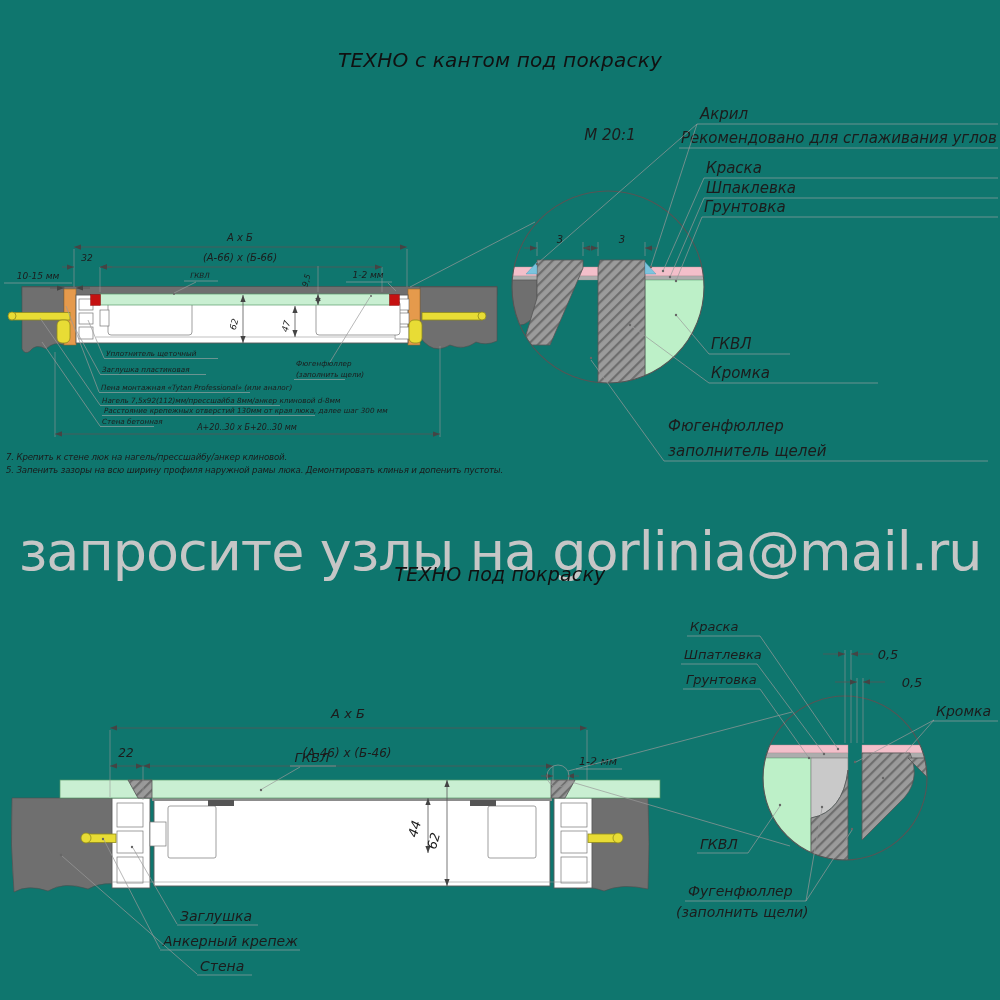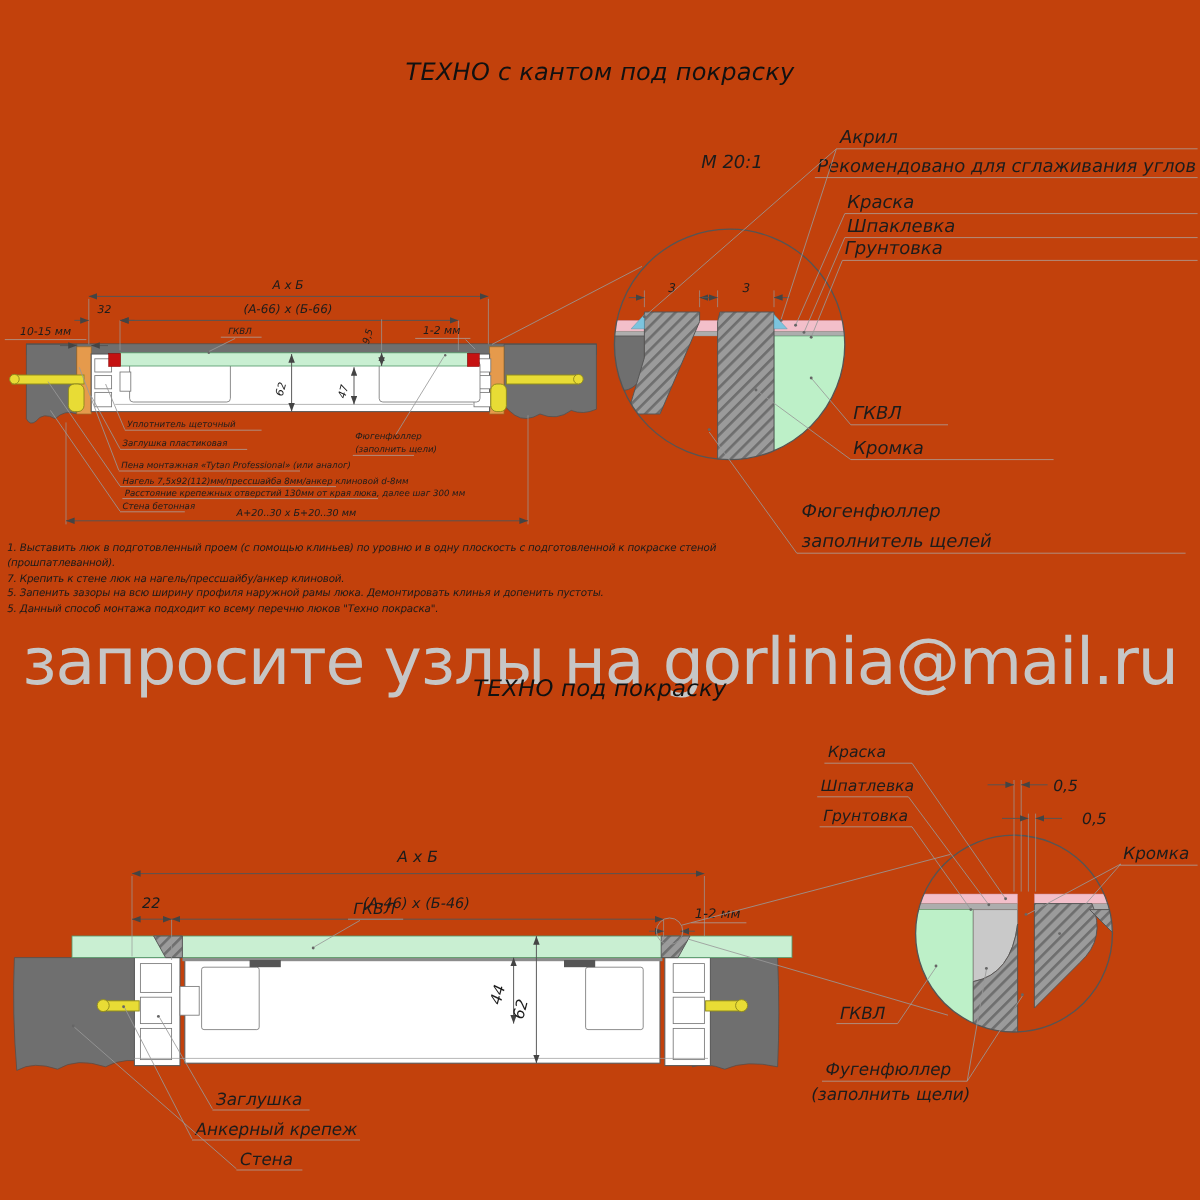--- a/index.html
+++ b/index.html
@@ -1,16 +1,16 @@
 <!DOCTYPE html>
 <html><head>
 <meta charset="utf-8">
 <style>
   html,body{margin:0;padding:0;background:#fff;}
-  #stage{position:relative;width:1000px;height:1000px;background:#c2410c;overflow:hidden;
+  #stage{position:relative;width:1000px;height:1000px;background:#0f766e;overflow:hidden;
          font-family:"DejaVu Sans",sans-serif;}
   .title{position:absolute;width:100%;text-align:center;font-style:italic;
          font-size:20px;color:#111;letter-spacing:.2px;}
   #title-top{top:48px;}
   #title-bottom{top:563px;font-size:19px;}
   #notes{position:absolute;left:6px;top:451px;width:680px;color:#1a1a1a;
          font-style:italic;font-size:8.6px;line-height:12.8px;letter-spacing:-0.15px;}
   #watermark{position:absolute;left:0;right:0;top:520px;text-align:center;
              font-size:54px;color:#c6c6c6;font-weight:400;letter-spacing:-1px;white-space:nowrap;}
   svg{position:absolute;left:0;top:0;}
@@ -43,24 +43,22 @@
   .mid{text-anchor:middle}
 </style>
 </head>
 <body>
 
 <div id="stage">
 
   <div id="title-top" class="title">ТЕХНО с кантом под покраску</div>
 
   <div id="notes">
-    <div>1. Выставить люк в подготовленный проем (с помощью клиньев) по уровню и в одну плоскость с подготовленной к покраске стеной (прошпатлеванной).</div>
     <div>7. Крепить к стене люк на нагель/прессшайбу/анкер клиновой.</div>
     <div>5. Запенить зазоры на всю ширину профиля наружной рамы люка. Демонтировать клинья и допенить пустоты.</div>
-    <div>5. Данный способ монтажа подходит ко всему перечню люков "Техно покраска".</div>
   </div>
 
   <div id="watermark">запросите узлы на gorlinia@mail.ru</div>
 
   <div id="title-bottom" class="title">ТЕХНО под покраску</div>
 
   <svg width="1000" height="1000" viewBox="0 0 1000 1000">
     <defs>
       <pattern id="hatch" width="7" height="7" patternUnits="userSpaceOnUse" patternTransform="rotate(45)">
         <rect width="7" height="7" fill="#9b9b9b"></rect>

